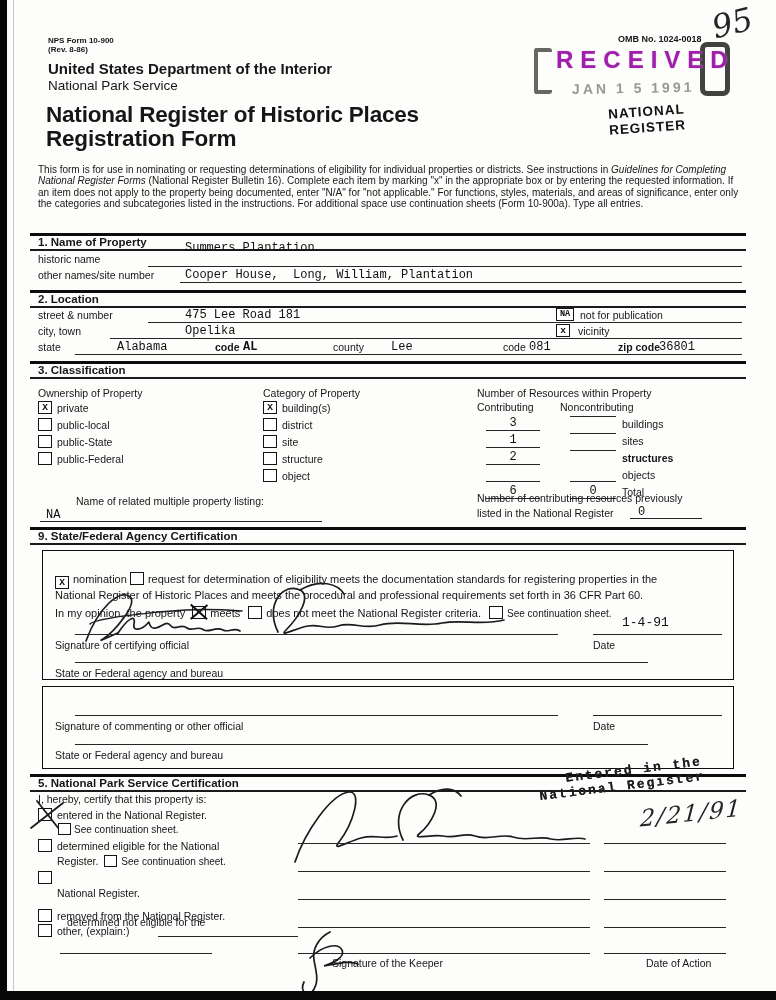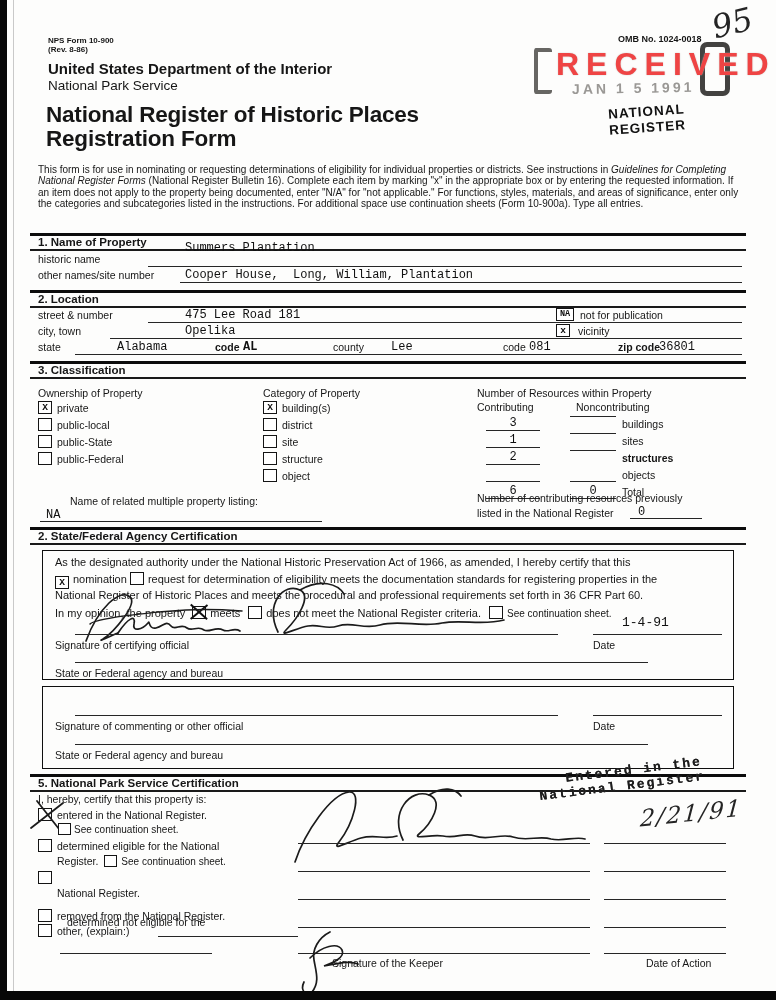--- a/index.html
+++ b/index.html
@@ -30,22 +30,22 @@
   .cb-sub{width:11px;height:10px;}
   .handx{position:relative;}
   .handx::before,.handx::after{content:"";position:absolute;background:#101010;height:1.8px;width:22px;left:-5px;top:4px;}
   .handx::before{transform:rotate(-40deg);}
   .handx::after{transform:rotate(42deg);}
   
   .boxline{position:absolute;font-size:11px;white-space:nowrap;}
   .smallcont{font-size:10px;}
   
   .received{position:absolute;left:534px;top:42px;width:198px;height:64px;}
-  .received .letters{position:absolute;left:22px;top:4px;font-weight:bold;font-size:32px;
-      letter-spacing:7px;color:#ef4444;text-shadow:0 0 1.5px #c4c2bf;}
+  .received .letters{position:absolute;left:22px;top:4px;font-weight:bold;font-size:24px;
+      letter-spacing:7px;color:#a21caf;text-shadow:0 0 1.5px #c4c2bf;}
   .received .rdate{position:absolute;left:38px;top:38px;font-weight:bold;font-size:14px;
       letter-spacing:3px;color:#9a9895;transform:rotate(-1deg);}
   .rmark-l{position:absolute;left:0;top:6px;width:14px;height:38px;border:4px solid #4e4c49;
       border-right:none;border-radius:3px;opacity:.85;}
   .rmark-r{position:absolute;right:2px;top:0;width:20px;height:44px;border:5px solid #2f2d2b;
       border-radius:7px;opacity:.9;}
   .natreg{position:absolute;left:592px;top:104px;width:110px;text-align:center;font-weight:bold;
       font-size:13.5px;line-height:16px;letter-spacing:1px;color:#121212;transform:rotate(-4deg);}
   .entered-stamp{position:absolute;left:538px;top:764px;font-family:"Liberation Mono",monospace;
       font-weight:bold;font-size:13px;line-height:15px;letter-spacing:2px;color:#1d1d1d;
@@ -152,21 +152,21 @@
   <span class="cb cb-abs" style="left:263px;top:418px;"></span>
   <div class="abs lbl" style="left:282px;top:419px;">district</div>
   <span class="cb cb-abs" style="left:263px;top:435px;"></span>
   <div class="abs lbl" style="left:282px;top:436px;">site</div>
   <span class="cb cb-abs" style="left:263px;top:452px;"></span>
   <div class="abs lbl" style="left:282px;top:453px;">structure</div>
   <span class="cb cb-abs" style="left:263px;top:469px;"></span>
   <div class="abs lbl" style="left:282px;top:470px;">object</div>
 
   <div class="abs lbl" style="left:477px;top:401px;">Contributing</div>
-  <div class="abs lbl" style="left:560px;top:401px;margin-left:16px;">Noncontributing</div>
+  <div class="abs lbl" style="left:560px;top:401px;">Noncontributing</div>
 
   <div class="abs mono" style="left:486px;top:416px;width:54px;text-align:center;border-bottom:1.4px solid #262626;">3</div>
   <div class="abs mono" style="left:570px;top:416px;width:46px;text-align:center;border-bottom:1.4px solid #262626;"></div>
   <div class="abs lbl" style="left:622px;top:418px;">buildings</div>
 
   <div class="abs mono" style="left:486px;top:433px;width:54px;text-align:center;border-bottom:1.4px solid #262626;">1</div>
   <div class="abs mono" style="left:570px;top:433px;width:46px;text-align:center;border-bottom:1.4px solid #262626;"></div>
   <div class="abs lbl" style="left:622px;top:435px;">sites</div>
 
   <div class="abs mono" style="left:486px;top:450px;width:54px;text-align:center;border-bottom:1.4px solid #262626;">2</div>
@@ -174,35 +174,34 @@
   <div class="abs lbl" style="left:622px;top:452px;font-weight:bold;">structures</div>
 
   <div class="abs mono" style="left:486px;top:467px;width:54px;text-align:center;border-bottom:1.4px solid #262626;height:14px;"></div>
   <div class="abs mono" style="left:570px;top:467px;width:46px;text-align:center;border-bottom:1.4px solid #262626;height:14px;"></div>
   <div class="abs lbl" style="left:622px;top:469px;">objects</div>
 
   <div class="abs mono" style="left:486px;top:484px;width:54px;text-align:center;border-bottom:1.4px solid #262626;">6</div>
   <div class="abs mono" style="left:570px;top:484px;width:46px;text-align:center;border-bottom:1.4px solid #262626;">0</div>
   <div class="abs lbl" style="left:622px;top:486px;">Total</div>
 
-  <div class="abs lbl" style="left:38px;top:495px;padding-left:32px;">Name of related multiple property listing:</div>
+  <div class="abs lbl" style="left:44px;top:495px;padding-left:32px;">Name of related multiple property listing:</div>
   <div class="abs mono" style="left:46px;top:508px;">NA</div>
   <div class="hl" style="left:40px;top:521px;width:282px;"></div>
 
   <div class="abs lbl" style="left:477px;top:492px;">Number of contributing resources previously</div>
   <div class="abs lbl" style="left:477px;top:507px;">listed in the National Register</div>
   <div class="abs mono" style="left:638px;top:505px;">0</div>
   <div class="hl" style="left:630px;top:518px;width:72px;"></div>
 
   <div class="rt" style="left:30px;top:527px;width:716px;"></div>
-  <div class="abs sec-title" style="left:38px;top:530px;">2. State/Federal Agency Certification</div>
+  <div class="abs sec-title" style="left:38px;top:530px;">9. State/Federal Agency Certification</div>
   <div class="rb" style="left:30px;top:543px;width:716px;"></div>
 
   <div class="bx" style="left:42px;top:550px;width:690px;height:128px;"></div>
-  <div class="boxline" style="left:55px;top:556px;">As the designated authority under the National Historic Preservation Act of 1966, as amended, I hereby certify that this</div>
   <div class="boxline" style="left:55px;top:572px;">
     <span class="cb">X</span><span>nomination</span>
     <span class="cb"></span><span>request for determination of eligibility meets the documentation standards for registering properties in the</span>
   </div>
   <div class="boxline" style="left:55px;top:589px;">National Register of Historic Places and meets the procedural and professional requirements set forth in 36 CFR Part 60.</div>
   <div class="boxline" style="left:55px;top:606px;">
     <span>In my opinion, the property</span>
     <span class="cb handx" style="margin-left:4px;"></span><span>meets</span>
     <span class="cb" style="margin-left:5px;"></span><span>does not meet the National Register criteria.</span>
     <span class="cb" style="margin-left:5px;"></span><span class="smallcont">See continuation sheet.</span>

